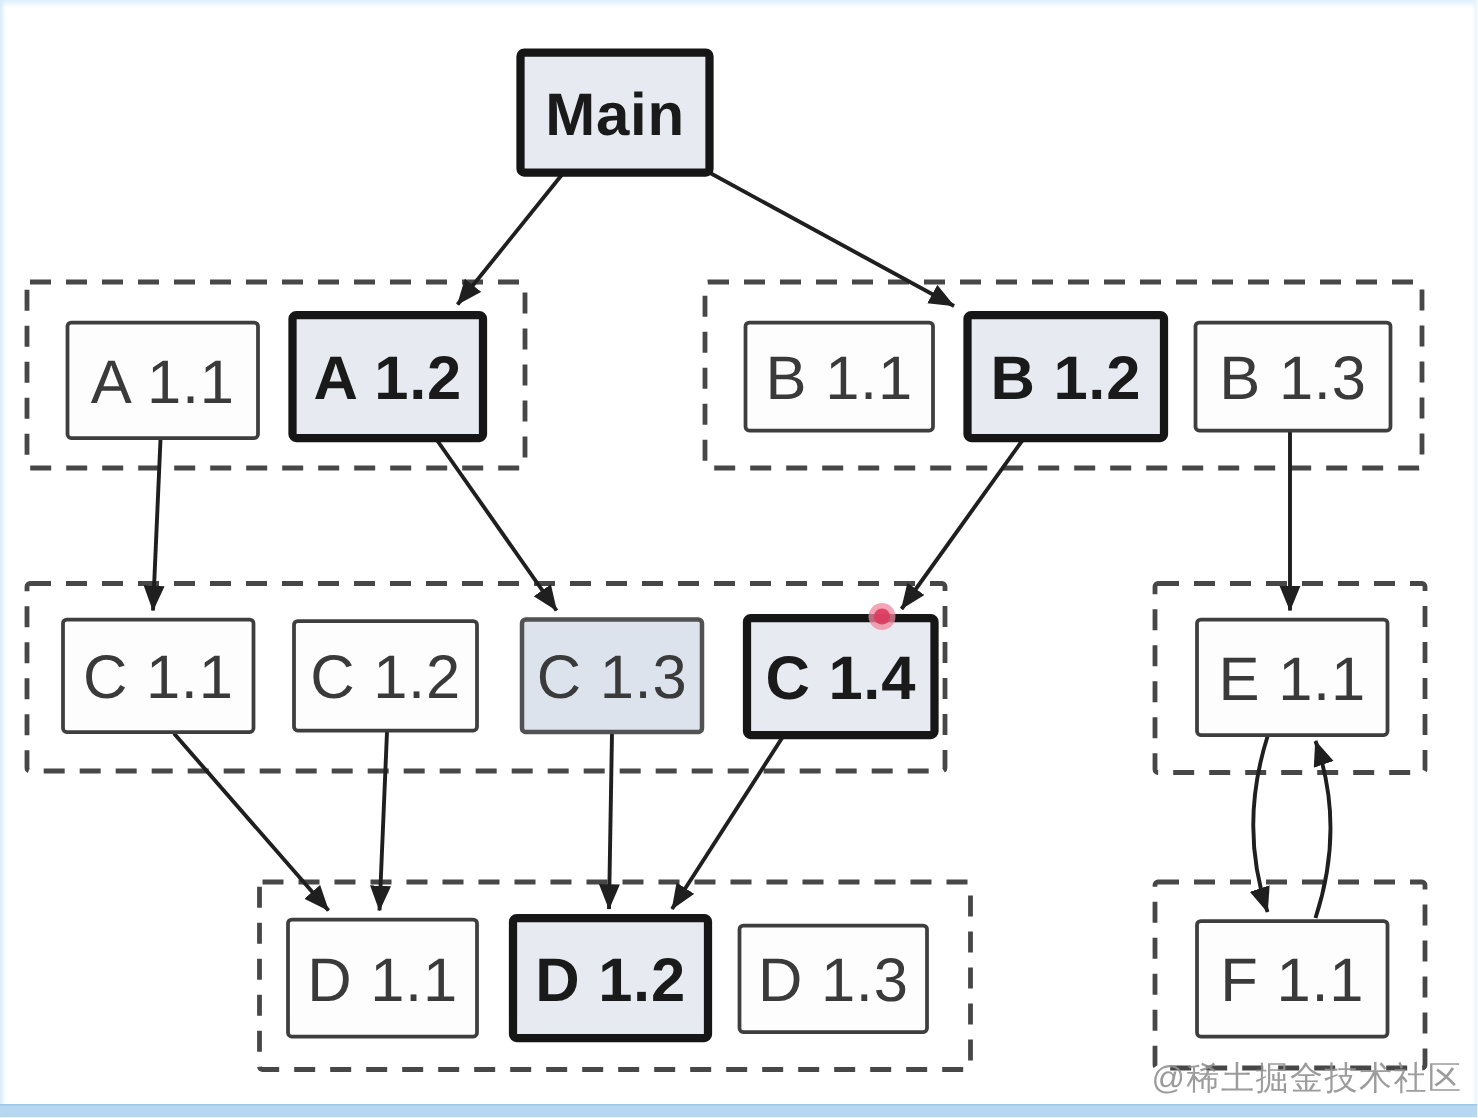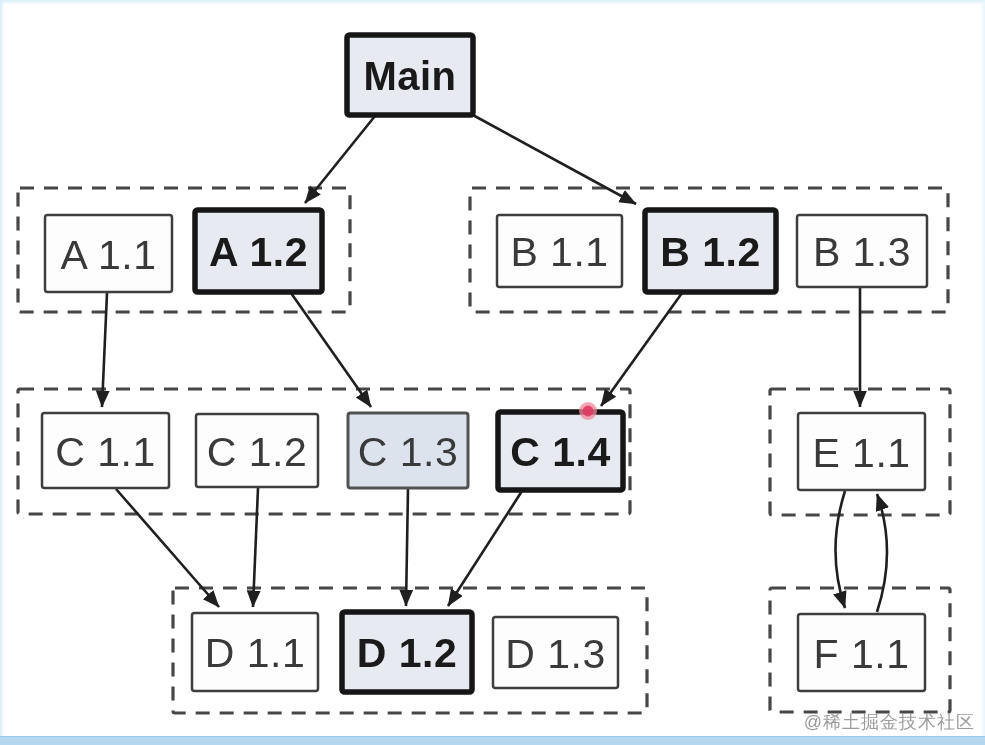--- a/index.html
+++ b/index.html
@@ -38,21 +38,21 @@
   .strip-left   { left: 0; top: 0; width: 4px; height: 100%;
                   background: linear-gradient(90deg, #d7ebf9, rgba(255,255,255,0)); }
   .strip-right  { right: 0; top: 0; width: 4px; height: 100%;
                   background: linear-gradient(270deg, #e8f4fc, rgba(255,255,255,0)); }
   .strip-bottom { left: 0; bottom: 0; width: 100%; height: 8px;
                   background: #b5d8f0; border-top: 1px solid #9cc8e9; }
   .watermark {
     position: absolute;
     right: 10px;
     bottom: 11px;
-    font-size: 18px;
+    font-size: 22px;
     letter-spacing: 1px;
     color: #929292;
     opacity: 0.9;
     white-space: nowrap;
   }
 </style>
 </head>
 <body>
 
 <div class="stage">

